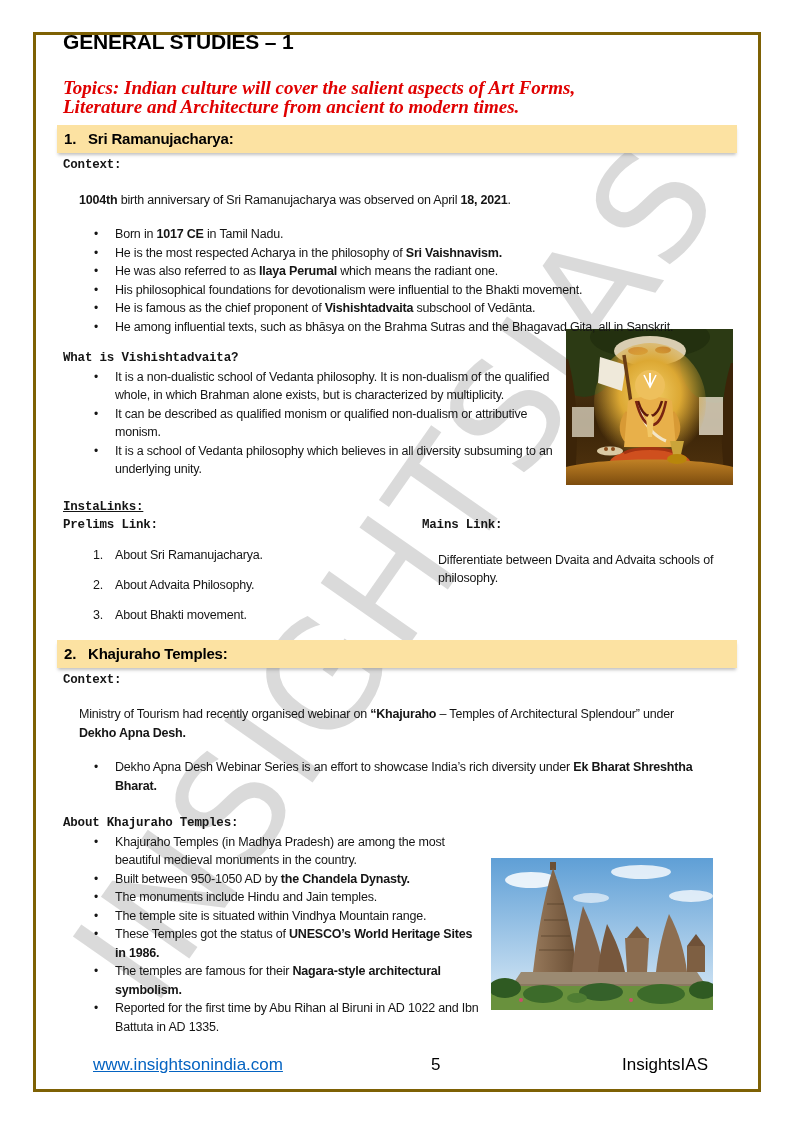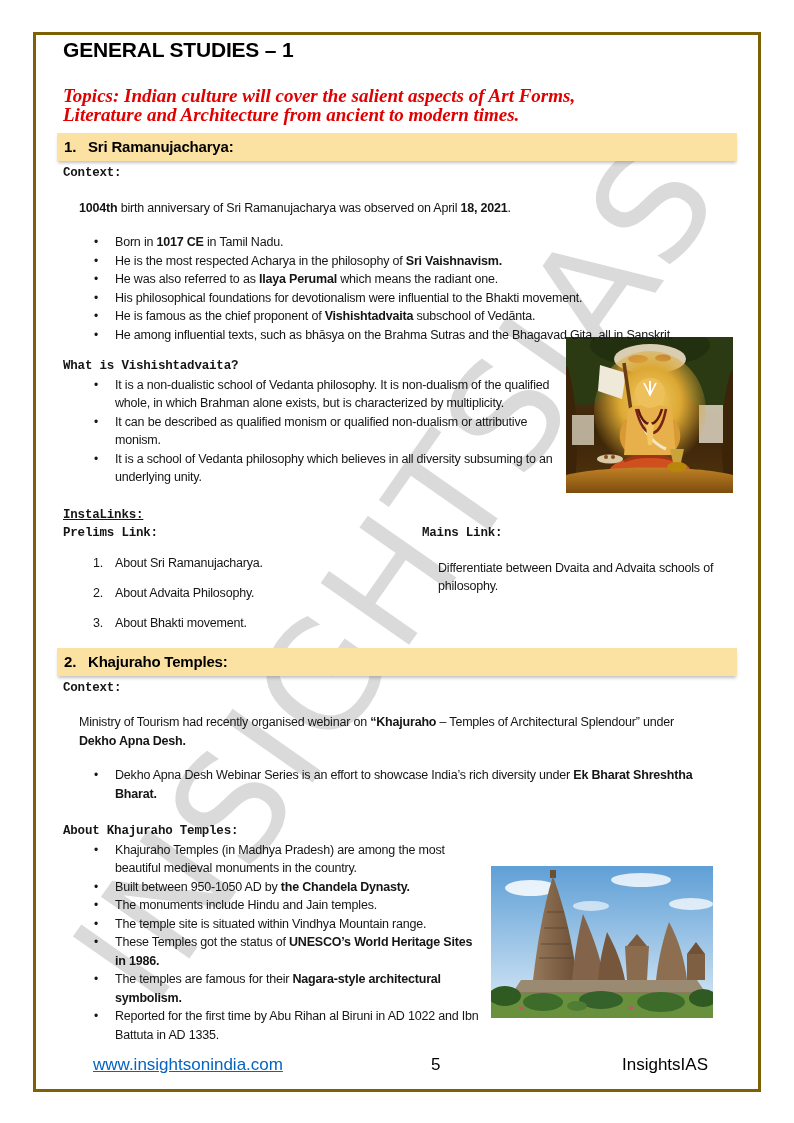--- a/index.html
+++ b/index.html
@@ -2,21 +2,21 @@
 <html><head>
 <meta charset="utf-8">
 <style>
   html,body{margin:0;padding:0;background:#fff;}
   .page{position:relative;width:794px;height:1123px;background:#fff;overflow:hidden;
         font-family:"Liberation Sans",sans-serif;}
   .frame{position:absolute;left:33px;top:32px;right:33px;bottom:31px;border:3px solid #7E6104;z-index:0;}
   .watermark{position:absolute;left:50%;top:51%;transform:translate(-50%,-50%) rotate(-55deg);
         font-family:"DejaVu Sans",sans-serif;font-size:148px;letter-spacing:5px;
         color:rgba(118,118,118,.27);white-space:nowrap;z-index:0;}
-  .content{position:relative;z-index:1;margin:0 61px 0 63px;padding-top:38px;
+  .content{position:relative;z-index:1;margin:0 61px 0 63px;padding-top:30px;
         font-size:12.5px;letter-spacing:-0.2px;color:#151515;}
   .title{font-size:21px;font-weight:bold;color:#000;margin:0 0 24px;letter-spacing:-0.2px;}
   .topics{font-family:"Liberation Serif",serif;font-style:italic;font-weight:bold;color:#E00000;
         font-size:19px;line-height:19px;max-width:582px;margin:0 0 9px;letter-spacing:0;}
   .secbar{background:#FCE2A2;height:28px;line-height:28px;font-size:15px;font-weight:bold;color:#000;
         margin:0 -4px 3px -6px;padding-left:7px;box-shadow:0 3px 3px -1px rgba(120,120,120,.45);}
   .secnum{display:inline-block;width:24px;}
   .lbl{font-weight:bold;margin:0;line-height:18.5px;font-family:Liberation Mono, monospace;}
   .u{text-decoration:underline;}
   .body{margin:16px;line-height:18.5px;}

